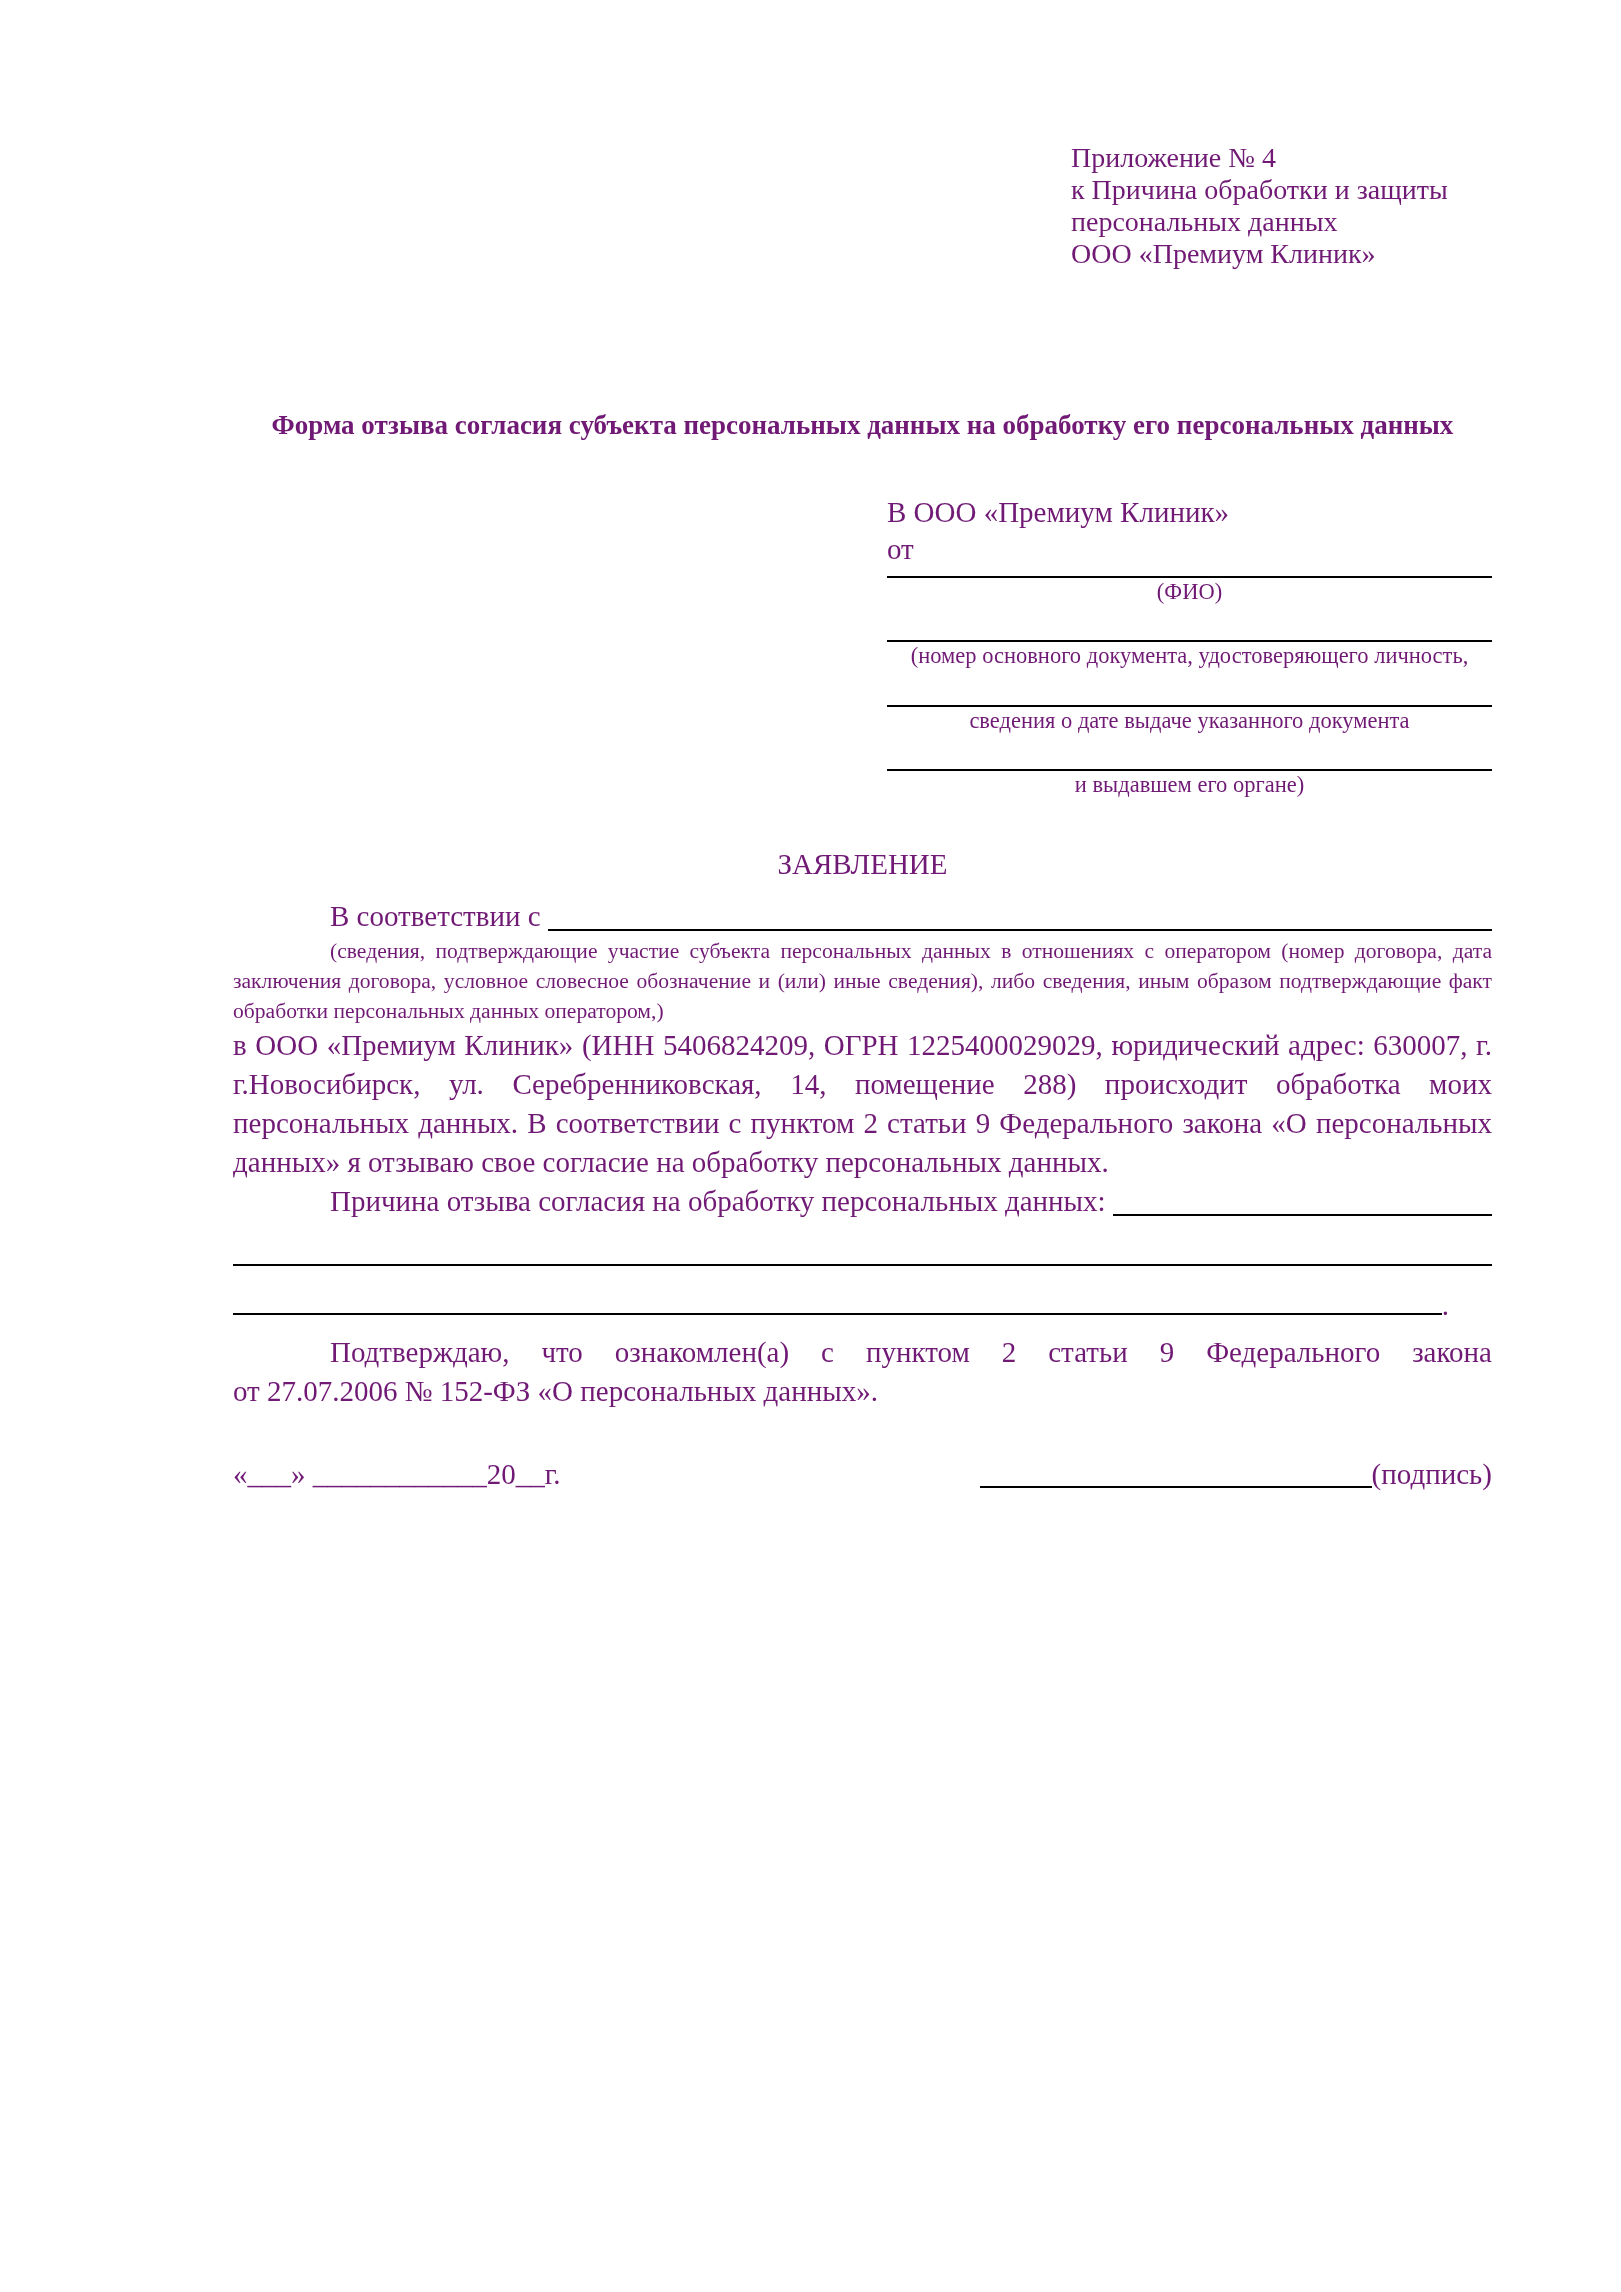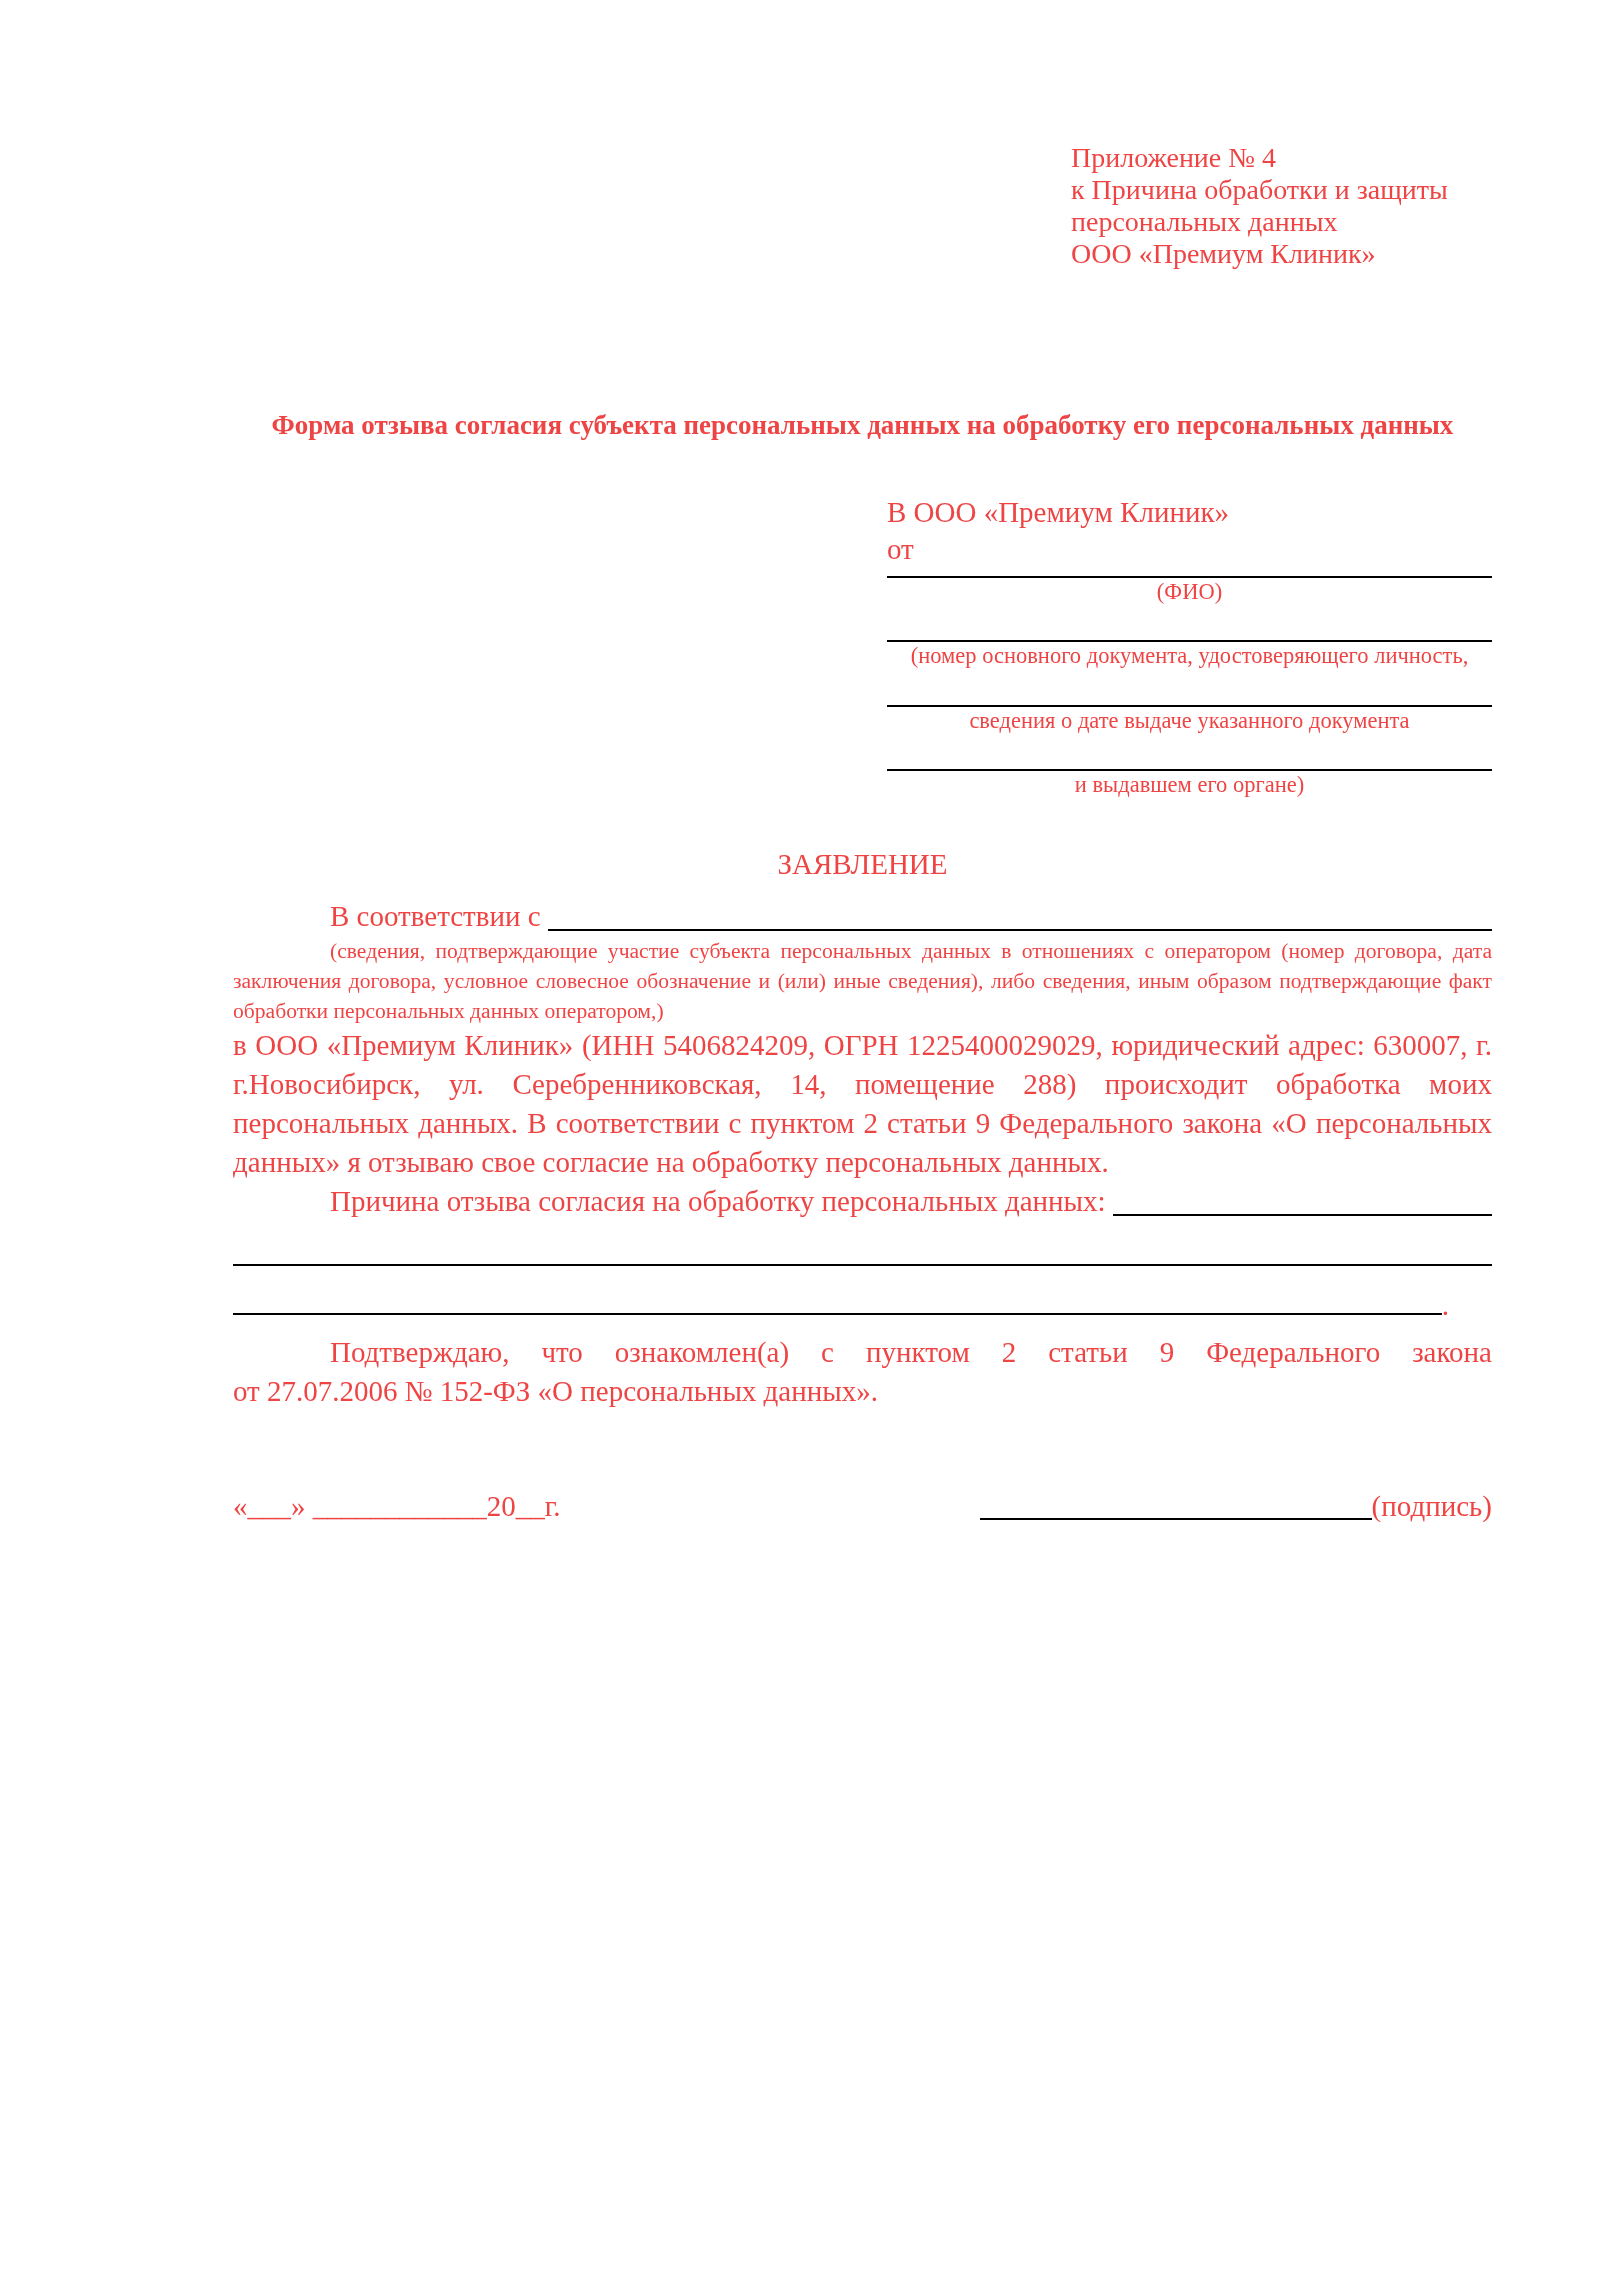--- a/index.html
+++ b/index.html
@@ -1,21 +1,21 @@
 <!DOCTYPE html>
 <html><head>
 <meta charset="utf-8">
 <style>
   html,body{margin:0;padding:0;background:#ffffff;}
   .page{
     position:relative;
     width:1621px;height:1701px;
     box-sizing:border-box;
     background:#ffffff;
-    color:#ef4444;
+    color:#701a75;
     font-family:"Liberation Serif","DejaVu Serif",serif;
     font-size:29px;
     padding:142px 129px 0 233px;
     overflow:hidden;
   }
   
   .appendix{
     width:421px;
     margin-left:auto;
     font-size:28px;
@@ -101,21 +101,21 @@
     align-items:flex-end;
     line-height:39px;
   }
   .blank-fixed{
     width:456px;
     border-bottom:2.9px solid #000;
     margin-bottom:4.9px;
     height:0;
   }
   .bottom-row{
-    margin-top:76px;
+    margin-top:44px;
     display:flex;
     justify-content:space-between;
     align-items:flex-end;
     line-height:39px;
   }
   .sig-group{display:flex;align-items:flex-end;}
   .sig-line{
     width:392px;
     border-bottom:2.9px solid #000;
     margin-bottom:5.9px;

